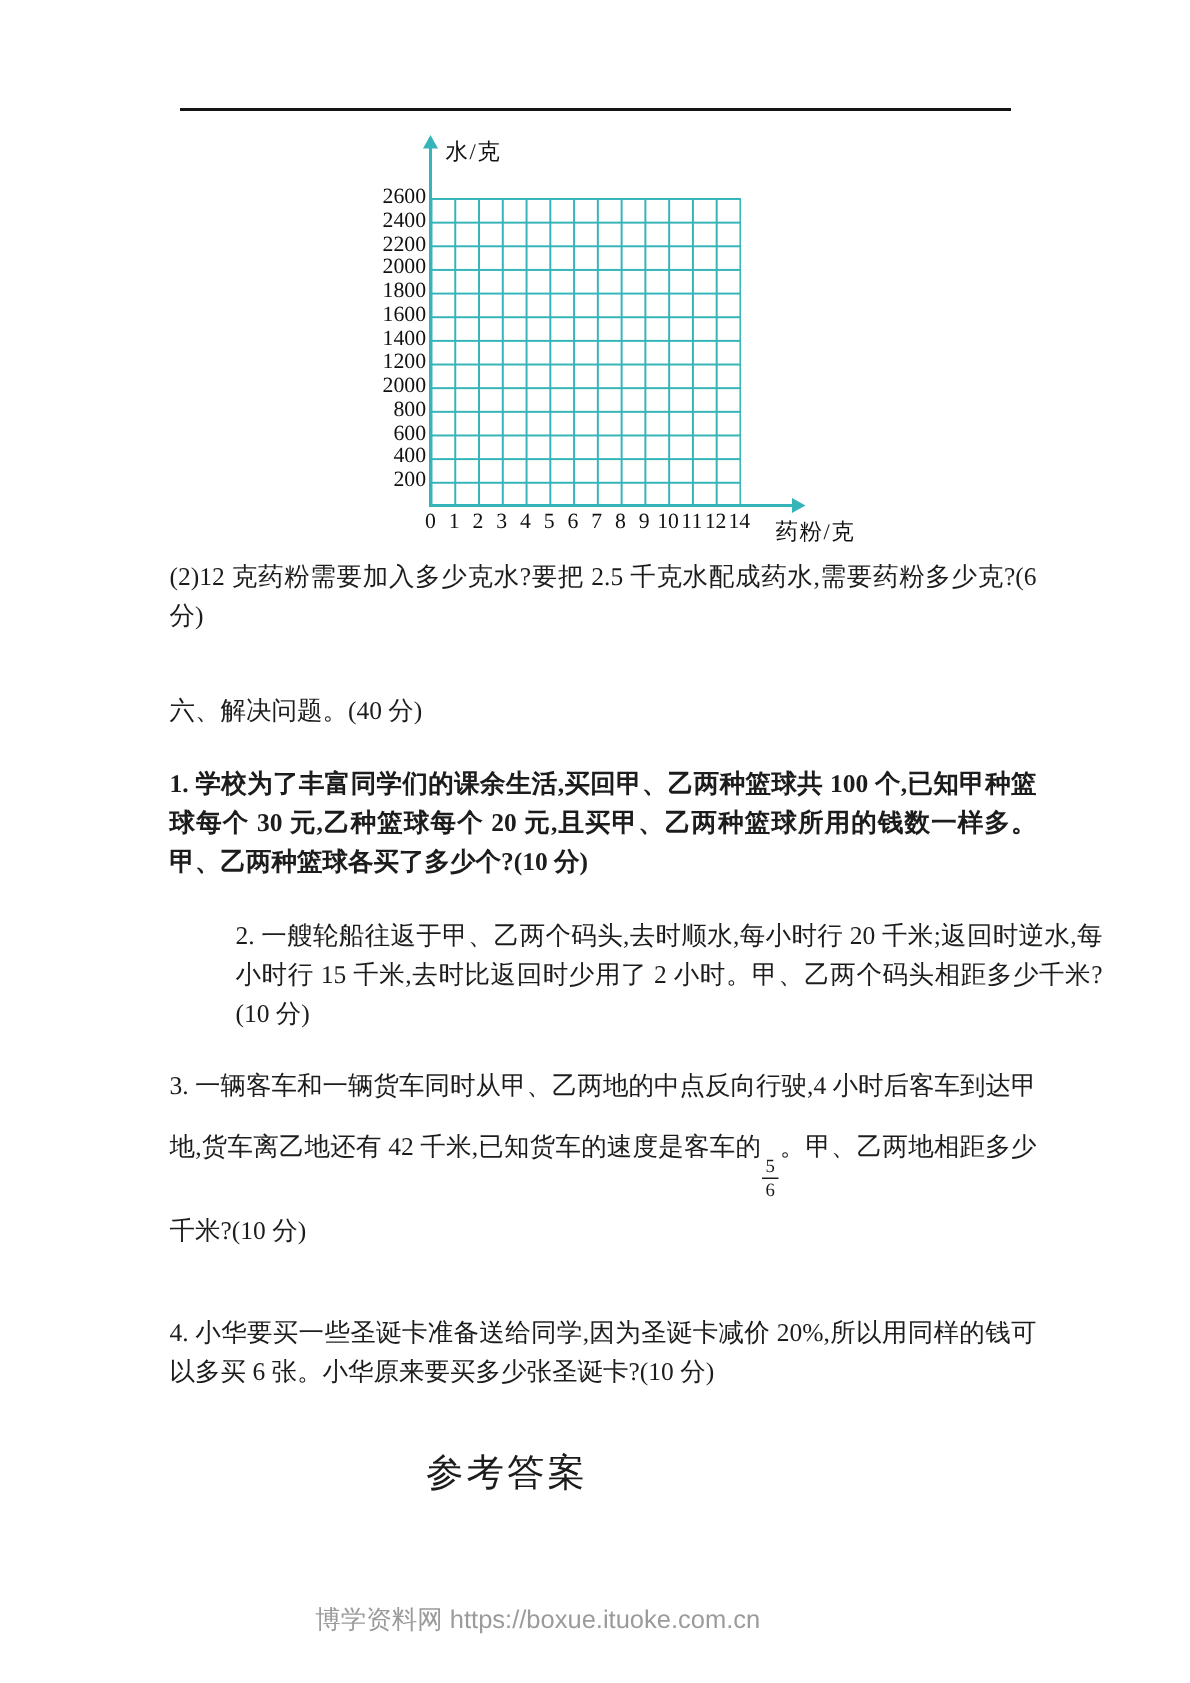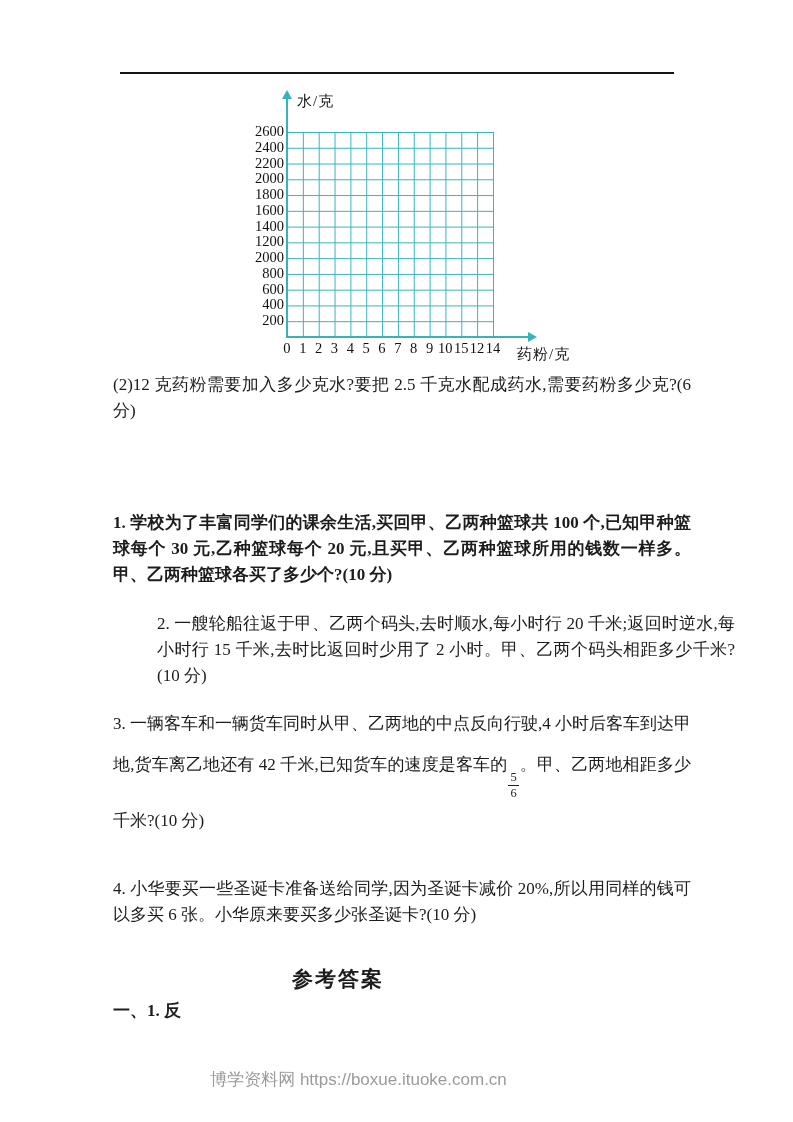--- a/index.html
+++ b/index.html
@@ -64,21 +64,21 @@
   .p3{top:703px;line-height:41px;}
   .p4{top:876px;}
   .frac{
     display:inline-flex;flex-direction:column;align-items:center;
     vertical-align:-11px;line-height:1.05;font-size:12.5px;margin:0 1px;
   }
   .frac .num{padding:0 2px 1px 2px;border-bottom:1.4px solid var(--ink);}
   .frac .den{padding-top:1px;}
   .answers-heading{
     position:absolute;left:0;top:965px;width:676px;margin:0;
-    text-align:center;font-size:21px;font-weight:bold;color:var(--ink);
+    text-align:center;font-size:25px;font-weight:normal;color:var(--ink);
     letter-spacing:2px;
   }
   .answer-line{top:998px;font-weight:600;}
   .footer{
     position:absolute;left:0;top:1068px;width:717px;
     text-align:center;font-size:17px;color:var(--gray);
     font-family:"Liberation Sans","DejaVu Sans",sans-serif;
   }
 </style>
 </head>
@@ -118,39 +118,39 @@
         <div class="tick">1</div>
         <div class="tick">2</div>
         <div class="tick">3</div>
         <div class="tick">4</div>
         <div class="tick">5</div>
         <div class="tick">6</div>
         <div class="tick">7</div>
         <div class="tick">8</div>
         <div class="tick">9</div>
         <div class="tick">10</div>
-        <div class="tick">15</div>
+        <div class="tick">11</div>
         <div class="tick">12</div>
         <div class="tick">14</div>
       </div>
   </div>
 
   <p class="doc-text q2">(2)12 克药粉需要加入多少克水?要把 2.5 千克水配成药水,需要药粉多少克?(6 分)</p>
 
+  <p class="doc-text sec-title">六、解决问题。(40 分)</p>
 
   <p class="doc-text p1">1. 学校为了丰富同学们的课余生活,买回甲、乙两种篮球共 100 个,已知甲种篮球每个 30 元,乙种篮球每个 20 元,且买甲、乙两种篮球所用的钱数一样多。甲、乙两种篮球各买了多少个?(10 分)</p>
 
   <p class="doc-text p2">2. 一艘轮船往返于甲、乙两个码头,去时顺水,每小时行 20 千米;返回时逆水,每小时行 15 千米,去时比返回时少用了 2 小时。甲、乙两个码头相距多少千米?(10 分)</p>
 
   <p class="doc-text p3"><span>3. 一辆客车和一辆货车同时从甲、乙两地的中点反向行驶,4 小时后客车到达甲地,货车离乙地还有 42 千米,已知货车的速度是客车的</span><span class="frac">
         <span class="num">5</span>
         <span class="den">6</span>
       </span><span>。甲、乙两地相距多少千米?(10 分)</span></p>
 
   <p class="doc-text p4">4. 小华要买一些圣诞卡准备送给同学,因为圣诞卡减价 20%,所以用同样的钱可以多买 6 张。小华原来要买多少张圣诞卡?(10 分)</p>
 
   <h2 class="answers-heading">参考答案</h2>
 
-  <p class="doc-text answer-line">一、1. 反</p>
 
   <div class="footer">博学资料网 https://boxue.ituoke.com.cn</div>
 
 </div>
 
 </body></html>

